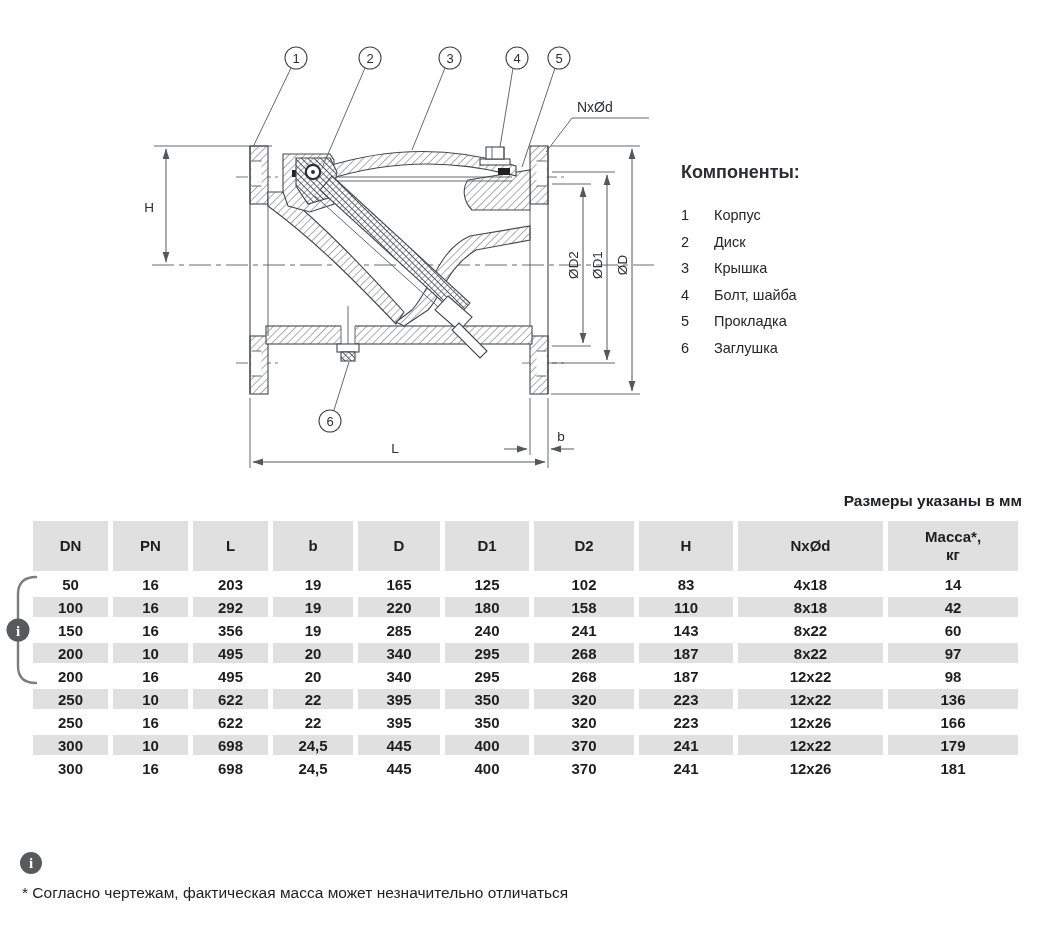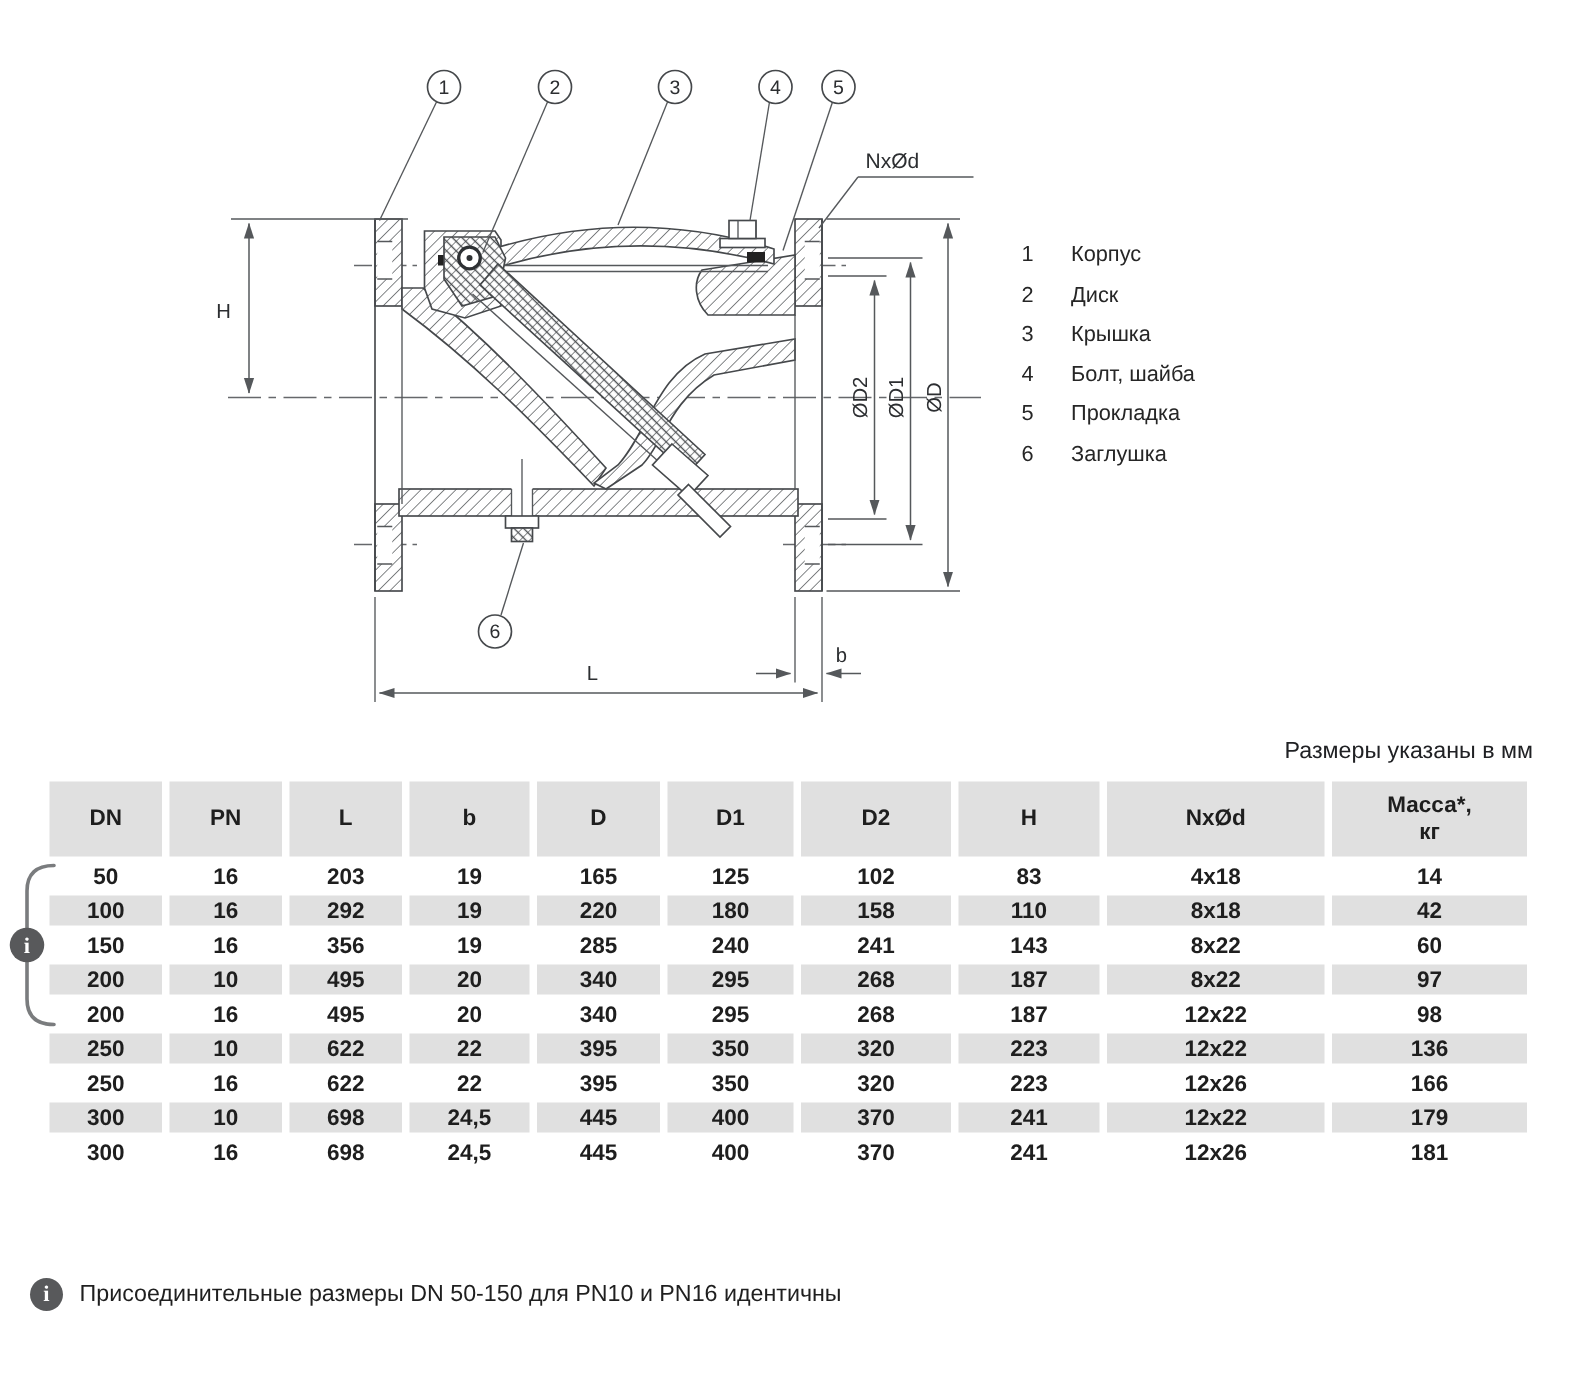--- a/index.html
+++ b/index.html
@@ -23,21 +23,21 @@
   .co-txt{font-size:13px;}
 
   
   .components{position:absolute;left:681px;top:162px;width:340px;}
   .components .c-title{margin:0 0 24px 0;font-size:18px;font-weight:bold;color:#2b2d33;}
   .comp-row{display:flex;margin-bottom:10px;font-size:14.5px;line-height:16.5px;}
   .comp-num{width:33px;flex:none;}
 
   
   .units-note{position:absolute;top:492px;left:30px;width:992px;text-align:right;
-              font-weight:normal;font-size:15.5px;color:#202124;}
+              font-weight:bold;font-size:15.5px;color:#202124;}
   .table-wrap{position:absolute;top:518px;left:28px;}
   table{border-collapse:separate;border-spacing:5px 3px;table-layout:fixed;
         font-size:15px;font-weight:bold;color:#1e1e1e;}
   th{background:#e0e0e0;height:50px;font-size:15px;font-weight:bold;
      white-space:pre-line;vertical-align:middle;padding:0;line-height:18px;}
   td{height:20px;text-align:center;padding:0;}
   tbody tr:nth-child(even) td{background:#e0e0e0;}
 
   .row-bracket{position:absolute;left:4px;top:574px;}
 
@@ -209,20 +209,21 @@
         <text class="co-txt" x="559" y="62.5" text-anchor="middle">5</text>
       </g>
       <g>
         <circle class="wfill" cx="330" cy="421" r="11"></circle>
         <text class="co-txt" x="330" y="425.5" text-anchor="middle">6</text>
       </g>
     </svg>
   </div>
 
   <div class="components">
+    <h3 class="c-title">Компоненты:</h3>
     <div id="comp-list">
         <div class="comp-row">
           <span class="comp-num">1</span>
           <span>Корпус</span>
         </div>
         <div class="comp-row">
           <span class="comp-num">2</span>
           <span>Диск</span>
         </div>
         <div class="comp-row">
@@ -390,17 +391,17 @@
             <td>12x26</td>
             <td>181</td>
           </tr>
         </tbody>
     </table>
   </div>
 
   <div class="notes">
     <div class="note-line">
       <span class="info-badge">i</span>
-      <span>Присоединительные размеры DN 50-150 для PN10 и PN16 идентичны</span>
     </div>
+    <div class="note-line asterisk-line">* Согласно чертежам, фактическая масса может незначительно отличаться</div>
   </div>
 
 </div>
 
 </body></html>

